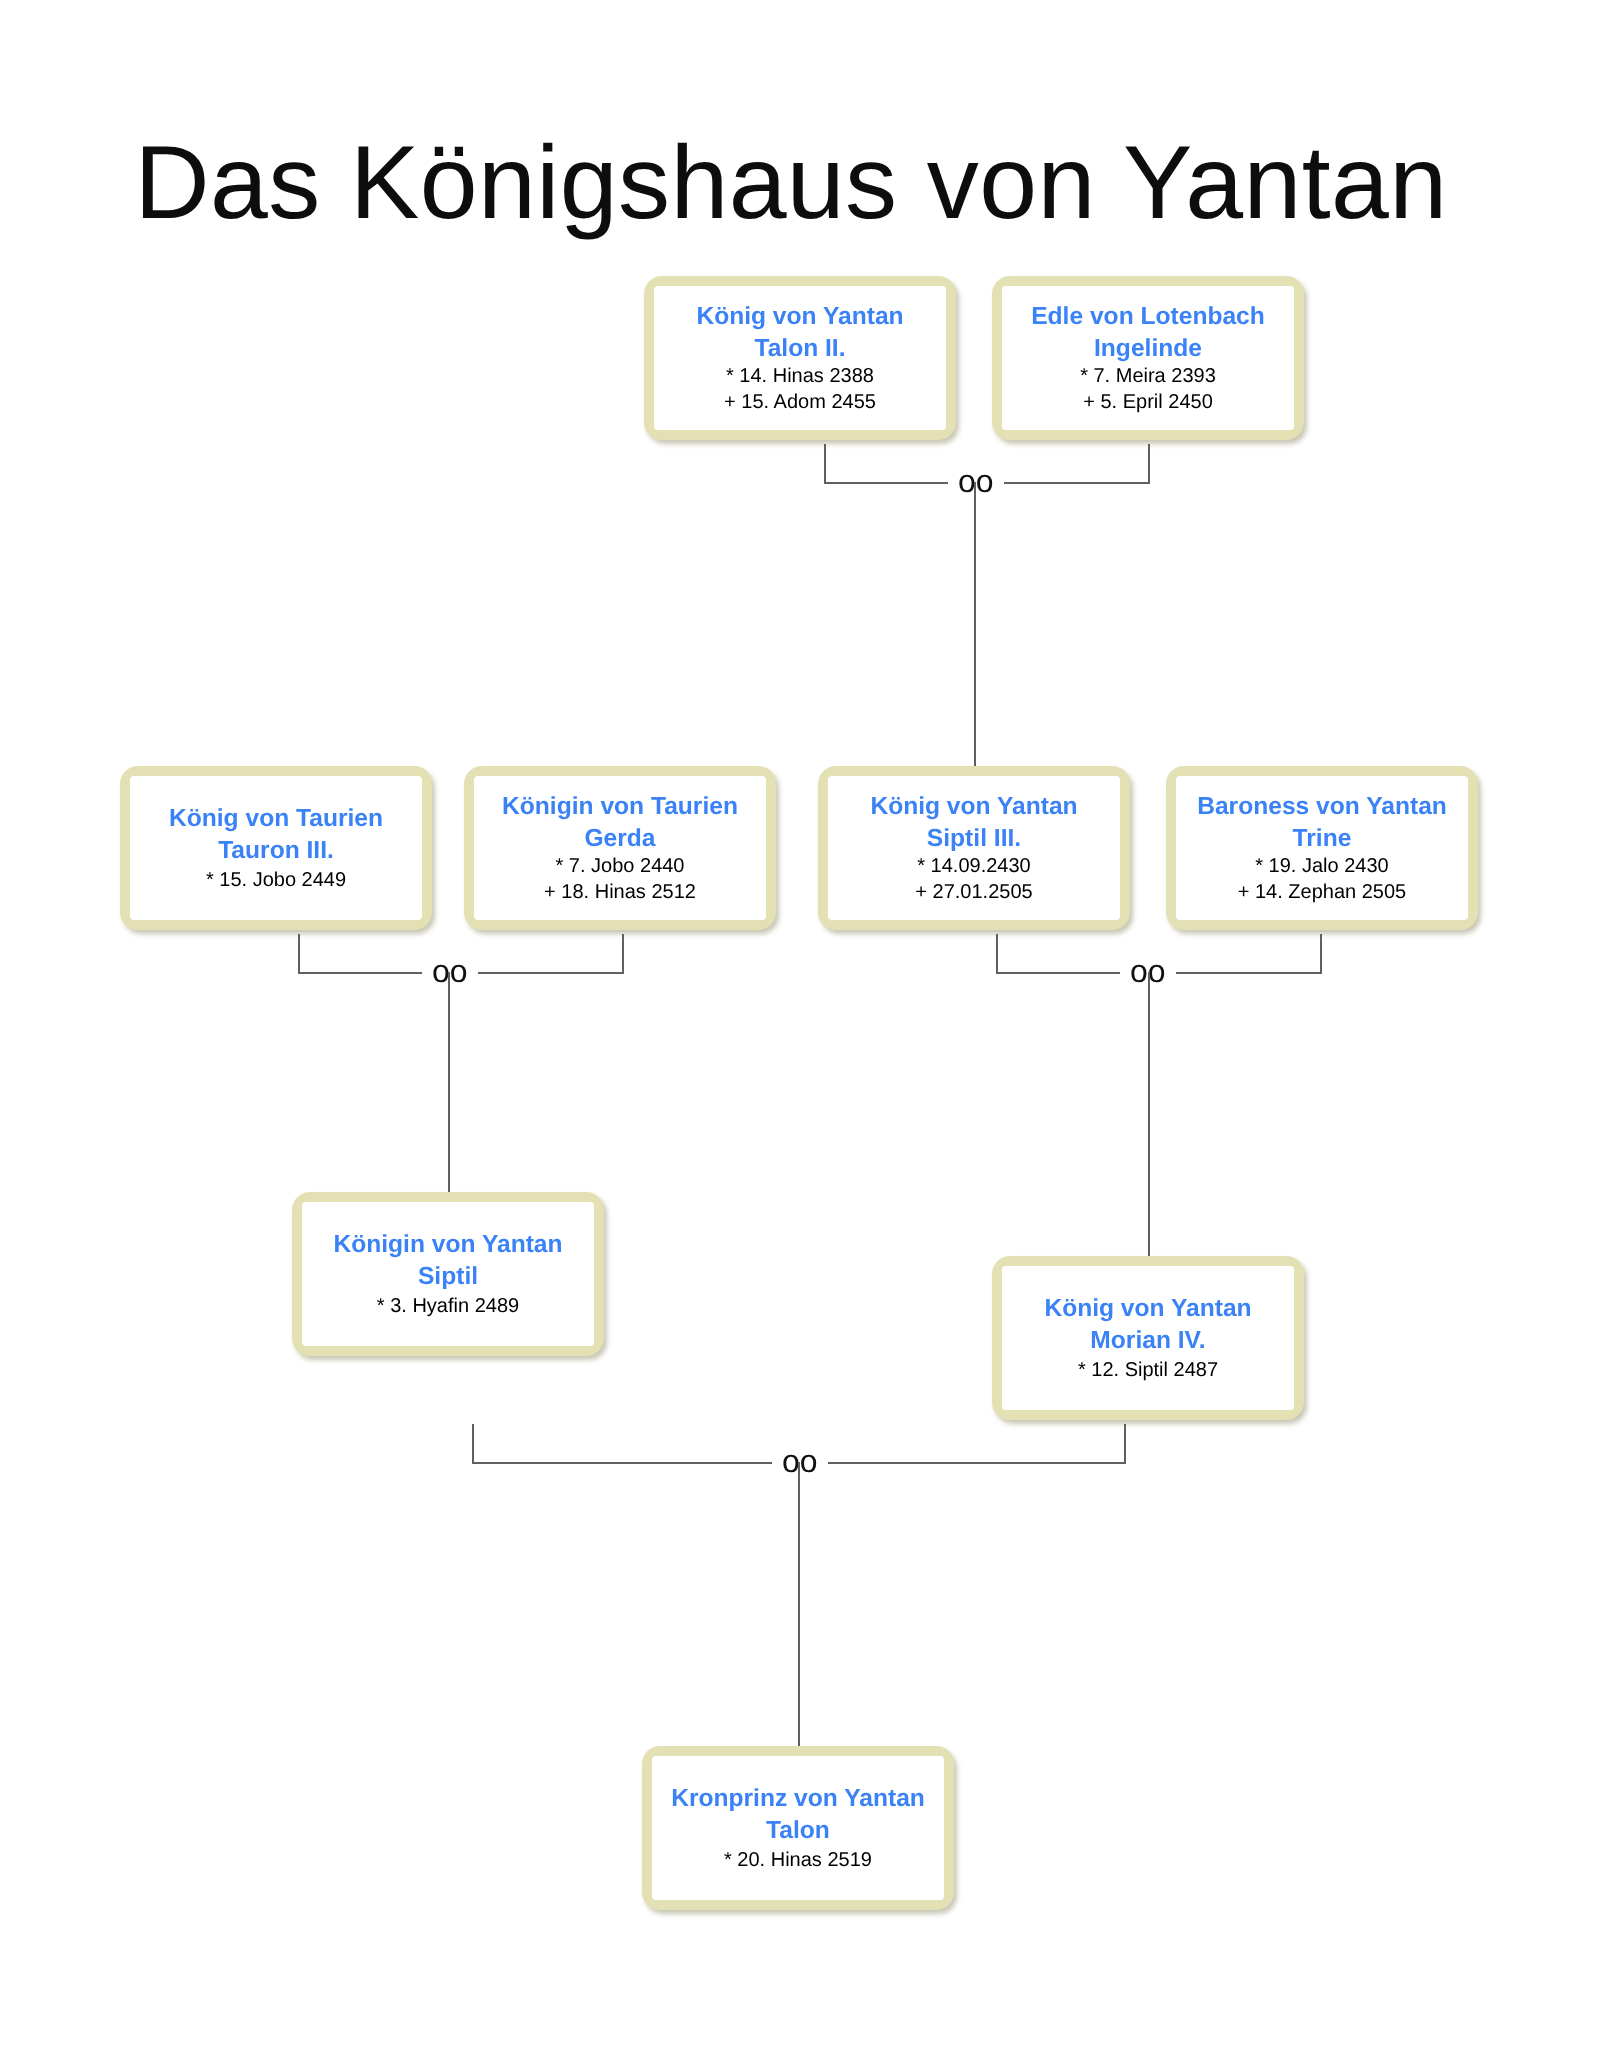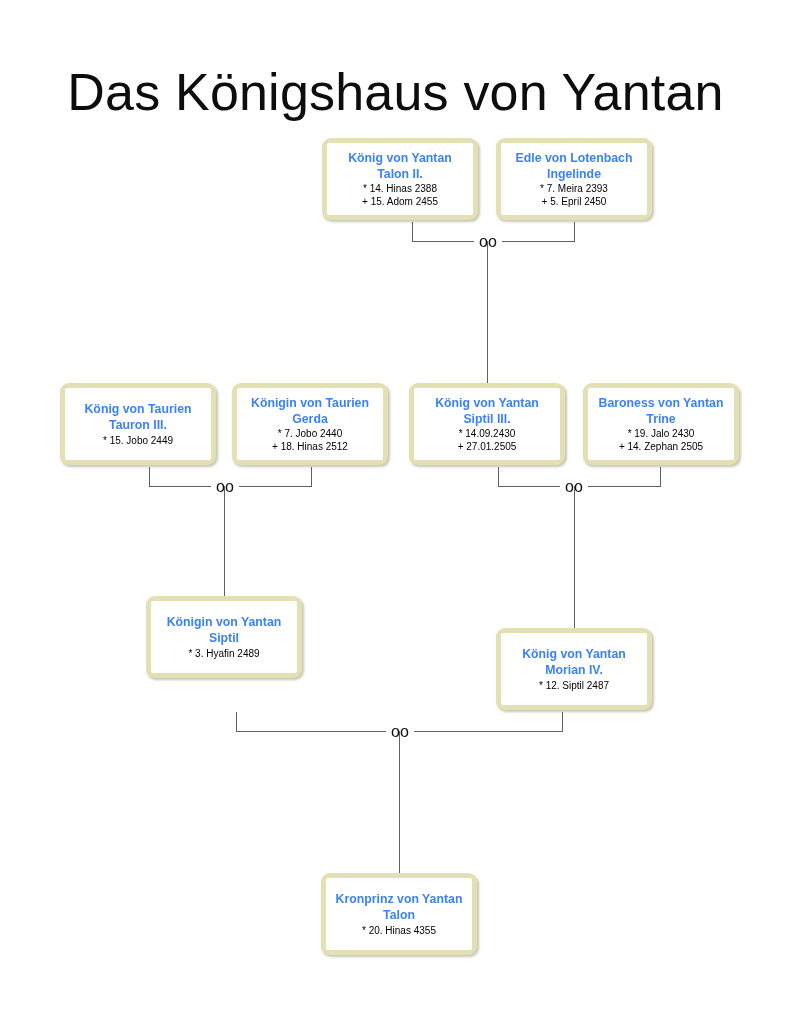--- a/index.html
+++ b/index.html
@@ -197,18 +197,18 @@
   <div class="vline" style="left:562px; top:712px; height:19px;"></div>
   <div class="hline" style="left:236px; top:731px; width:327px;"></div>
   <div class="marriage-sym" style="left:386px; top:724px;">oo</div>
 
   <div class="vline" style="left:399px; top:731px; height:142px;"></div>
 
   <div class="person" style="left:321px; top:873px;">
     <div class="inner">
       <div class="ttl">Kronprinz von Yantan</div>
       <div class="nme">Talon</div>
-      <div class="dt">* 20. Hinas 4355</div>
+      <div class="dt">* 20. Hinas 2519</div>
 
     </div>
   </div>
 
 </div>
 
 </body></html>

